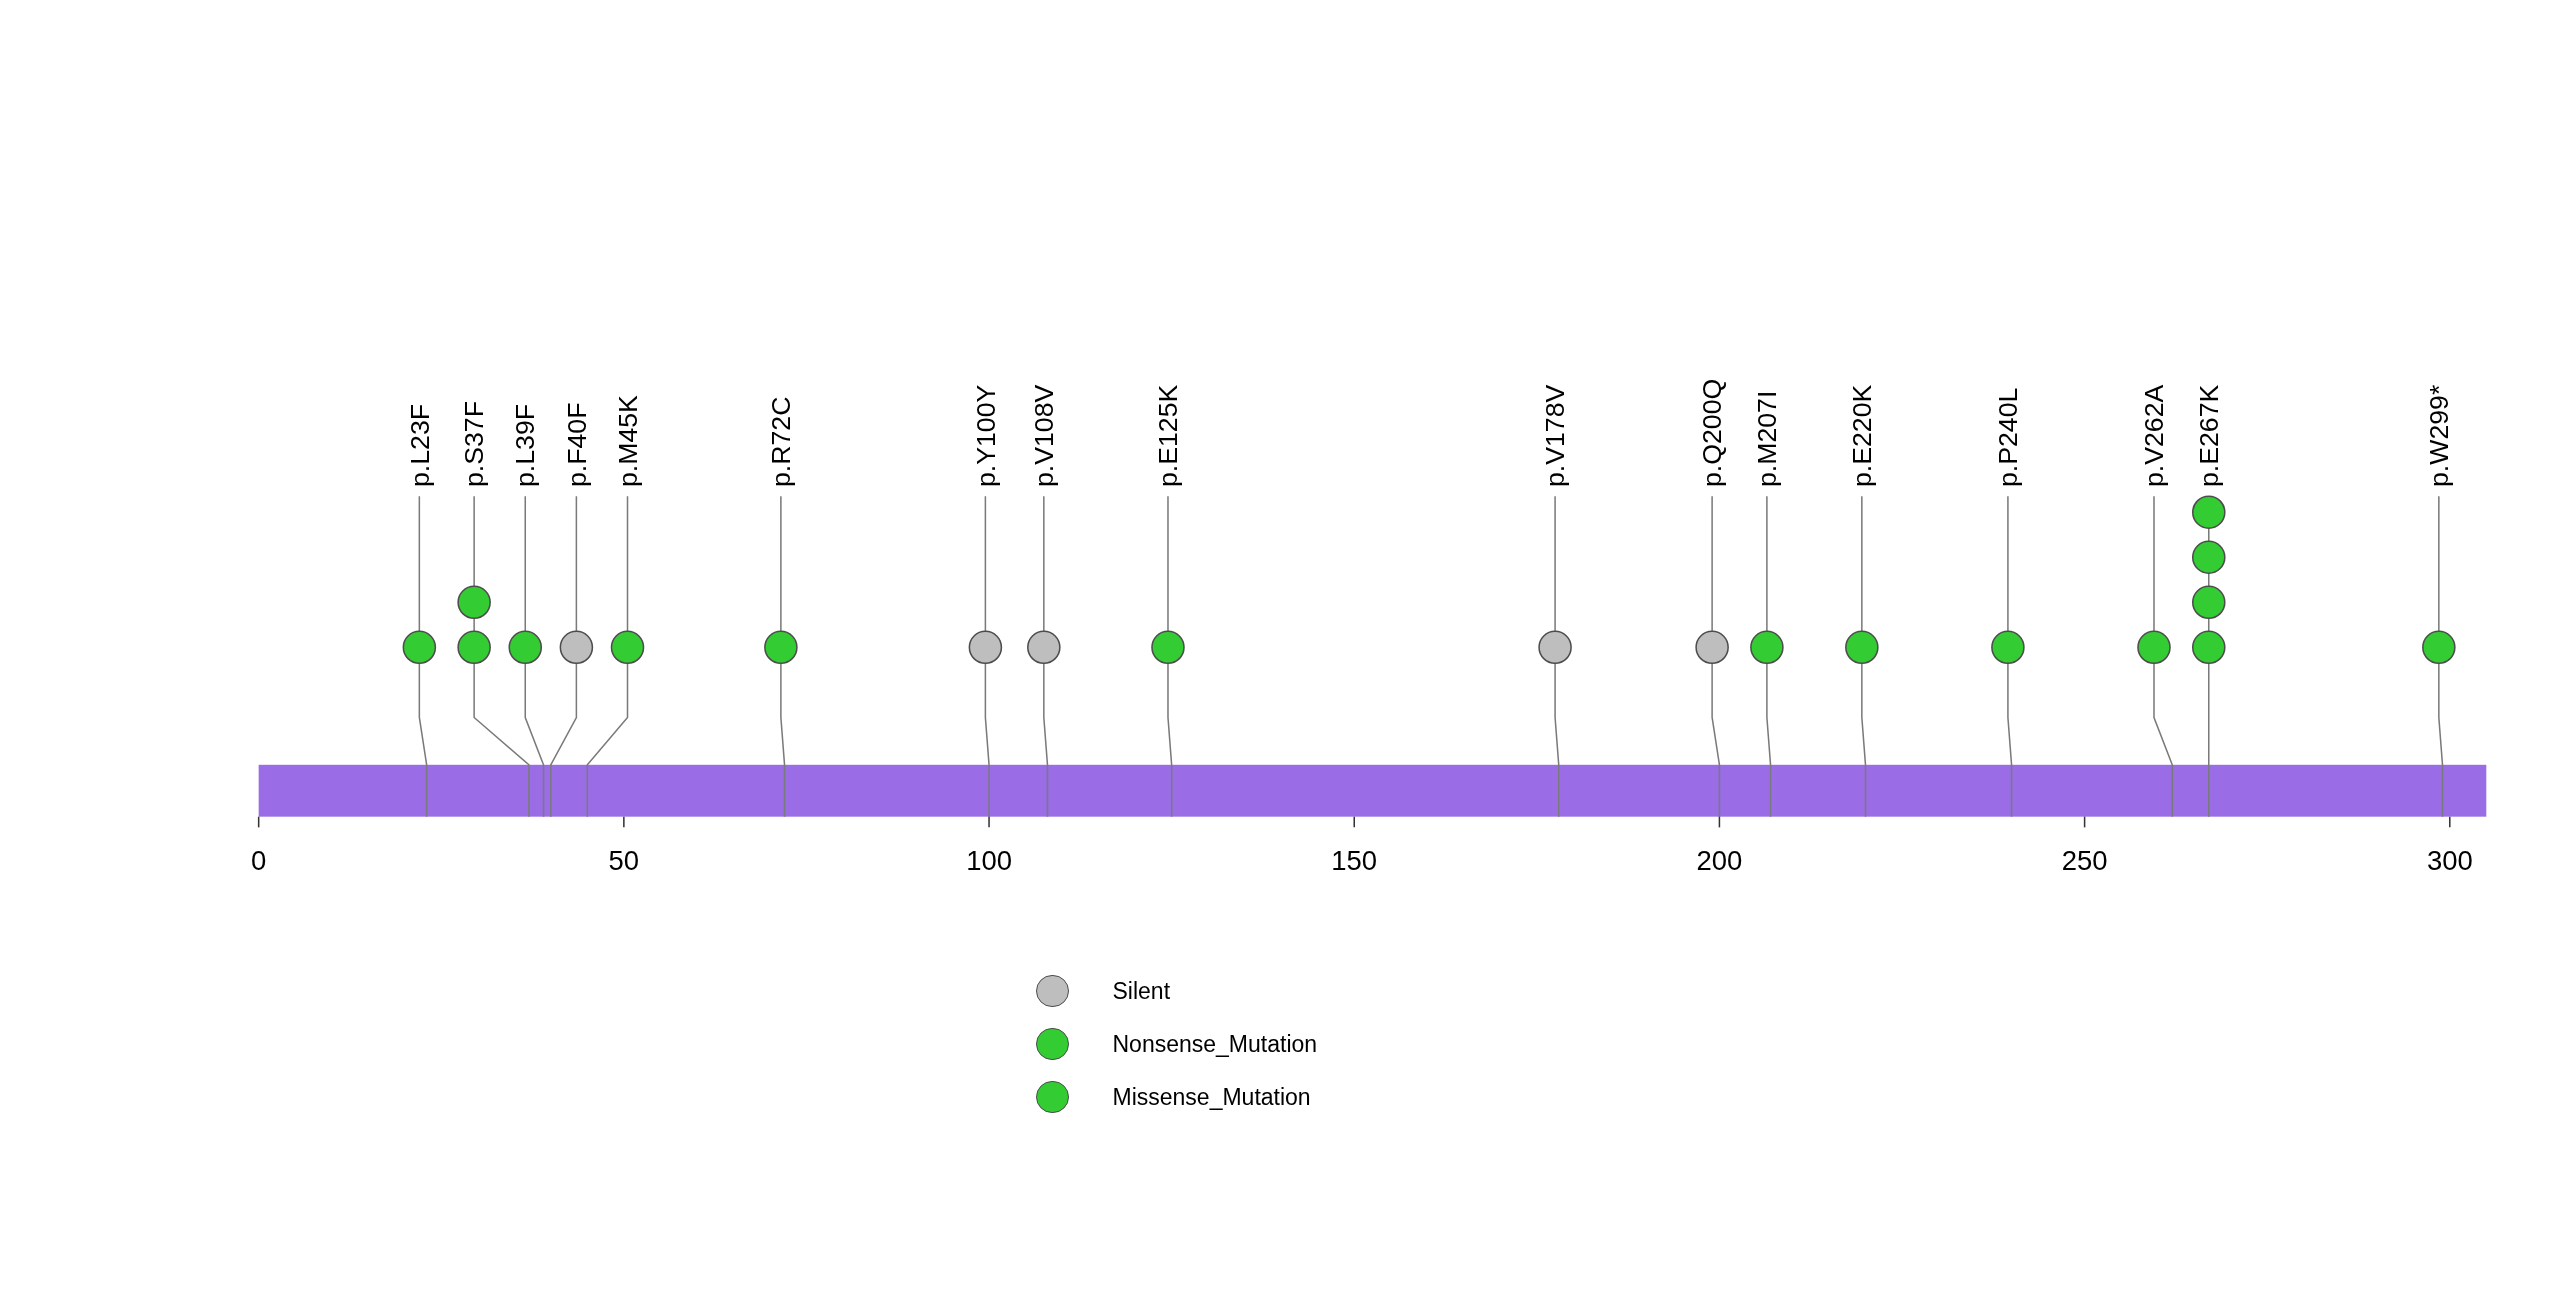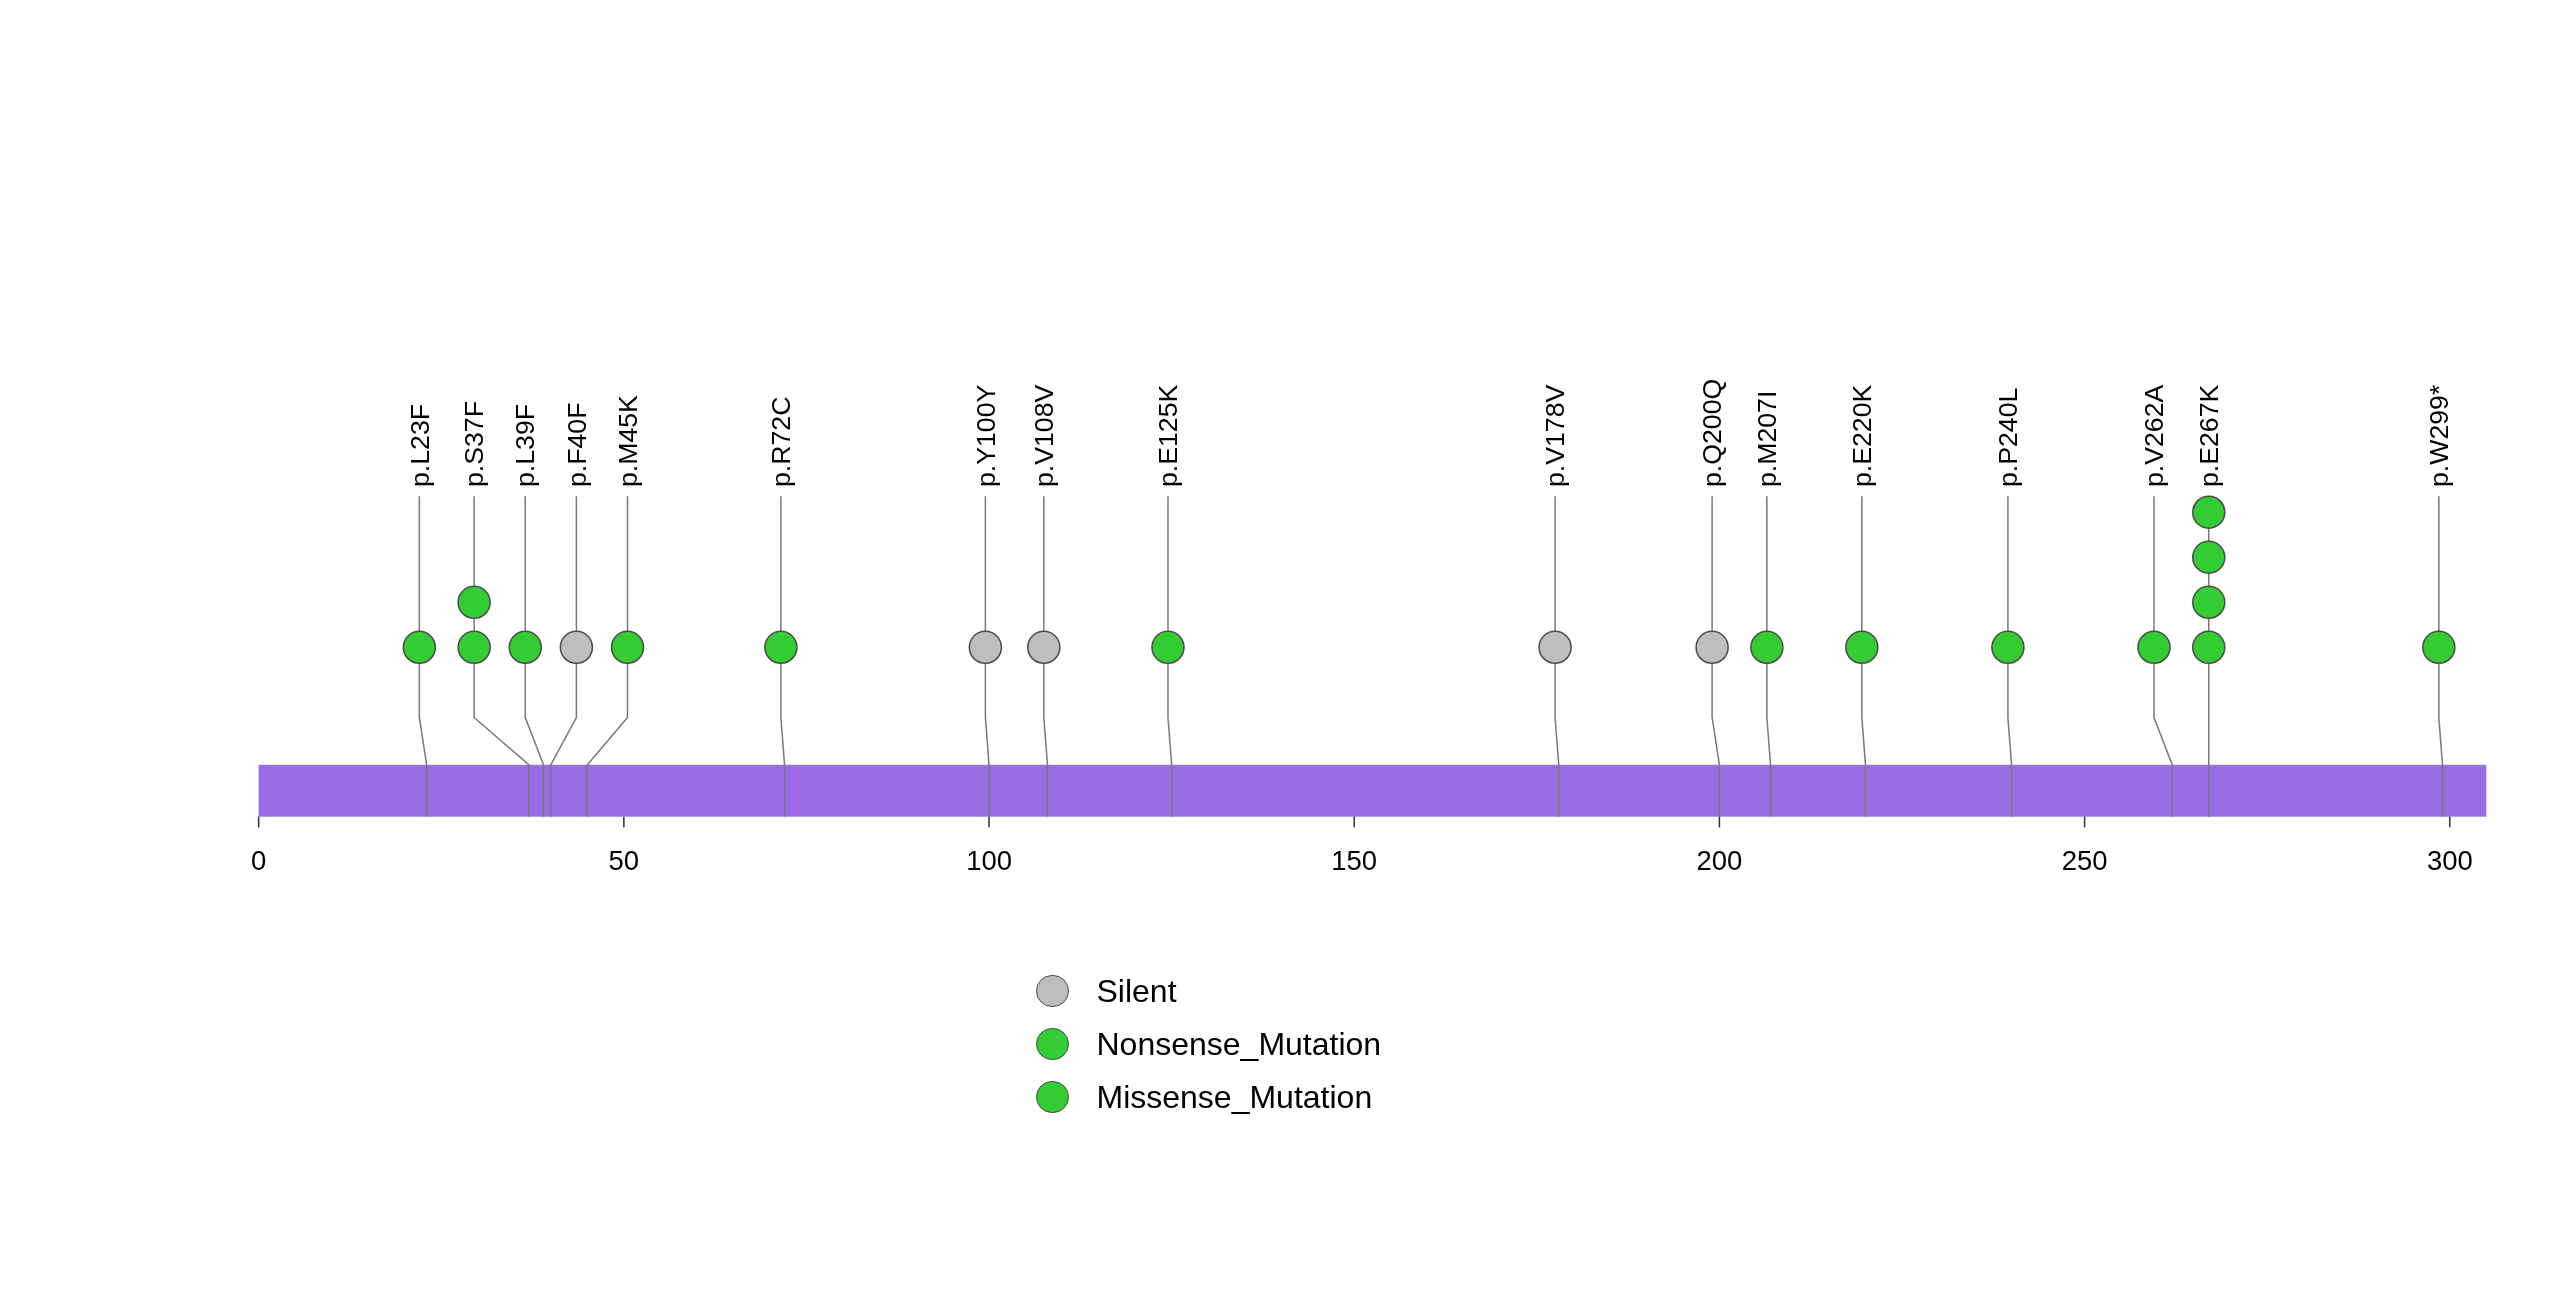--- a/index.html
+++ b/index.html
@@ -36,22 +36,22 @@
   }
   .legend-swatch {
     width: 30.5px;
     height: 30.5px;
     border: 1.5px solid #4d4d4d;
     border-radius: 50%;
     background: #cccccc;
     flex: 0 0 auto;
   }
   .legend-label {
-    margin-left: 28px;
-    font-size: 32px;
+    margin-left: 44px;
+    font-size: 23px;
     color: #000000;
     white-space: nowrap;
   }
 </style>
 </head>
 <body>
 
 <div id="figure">
 
   <svg id="plot" width="2576" height="1290" viewBox="0 0 3376 1690">

